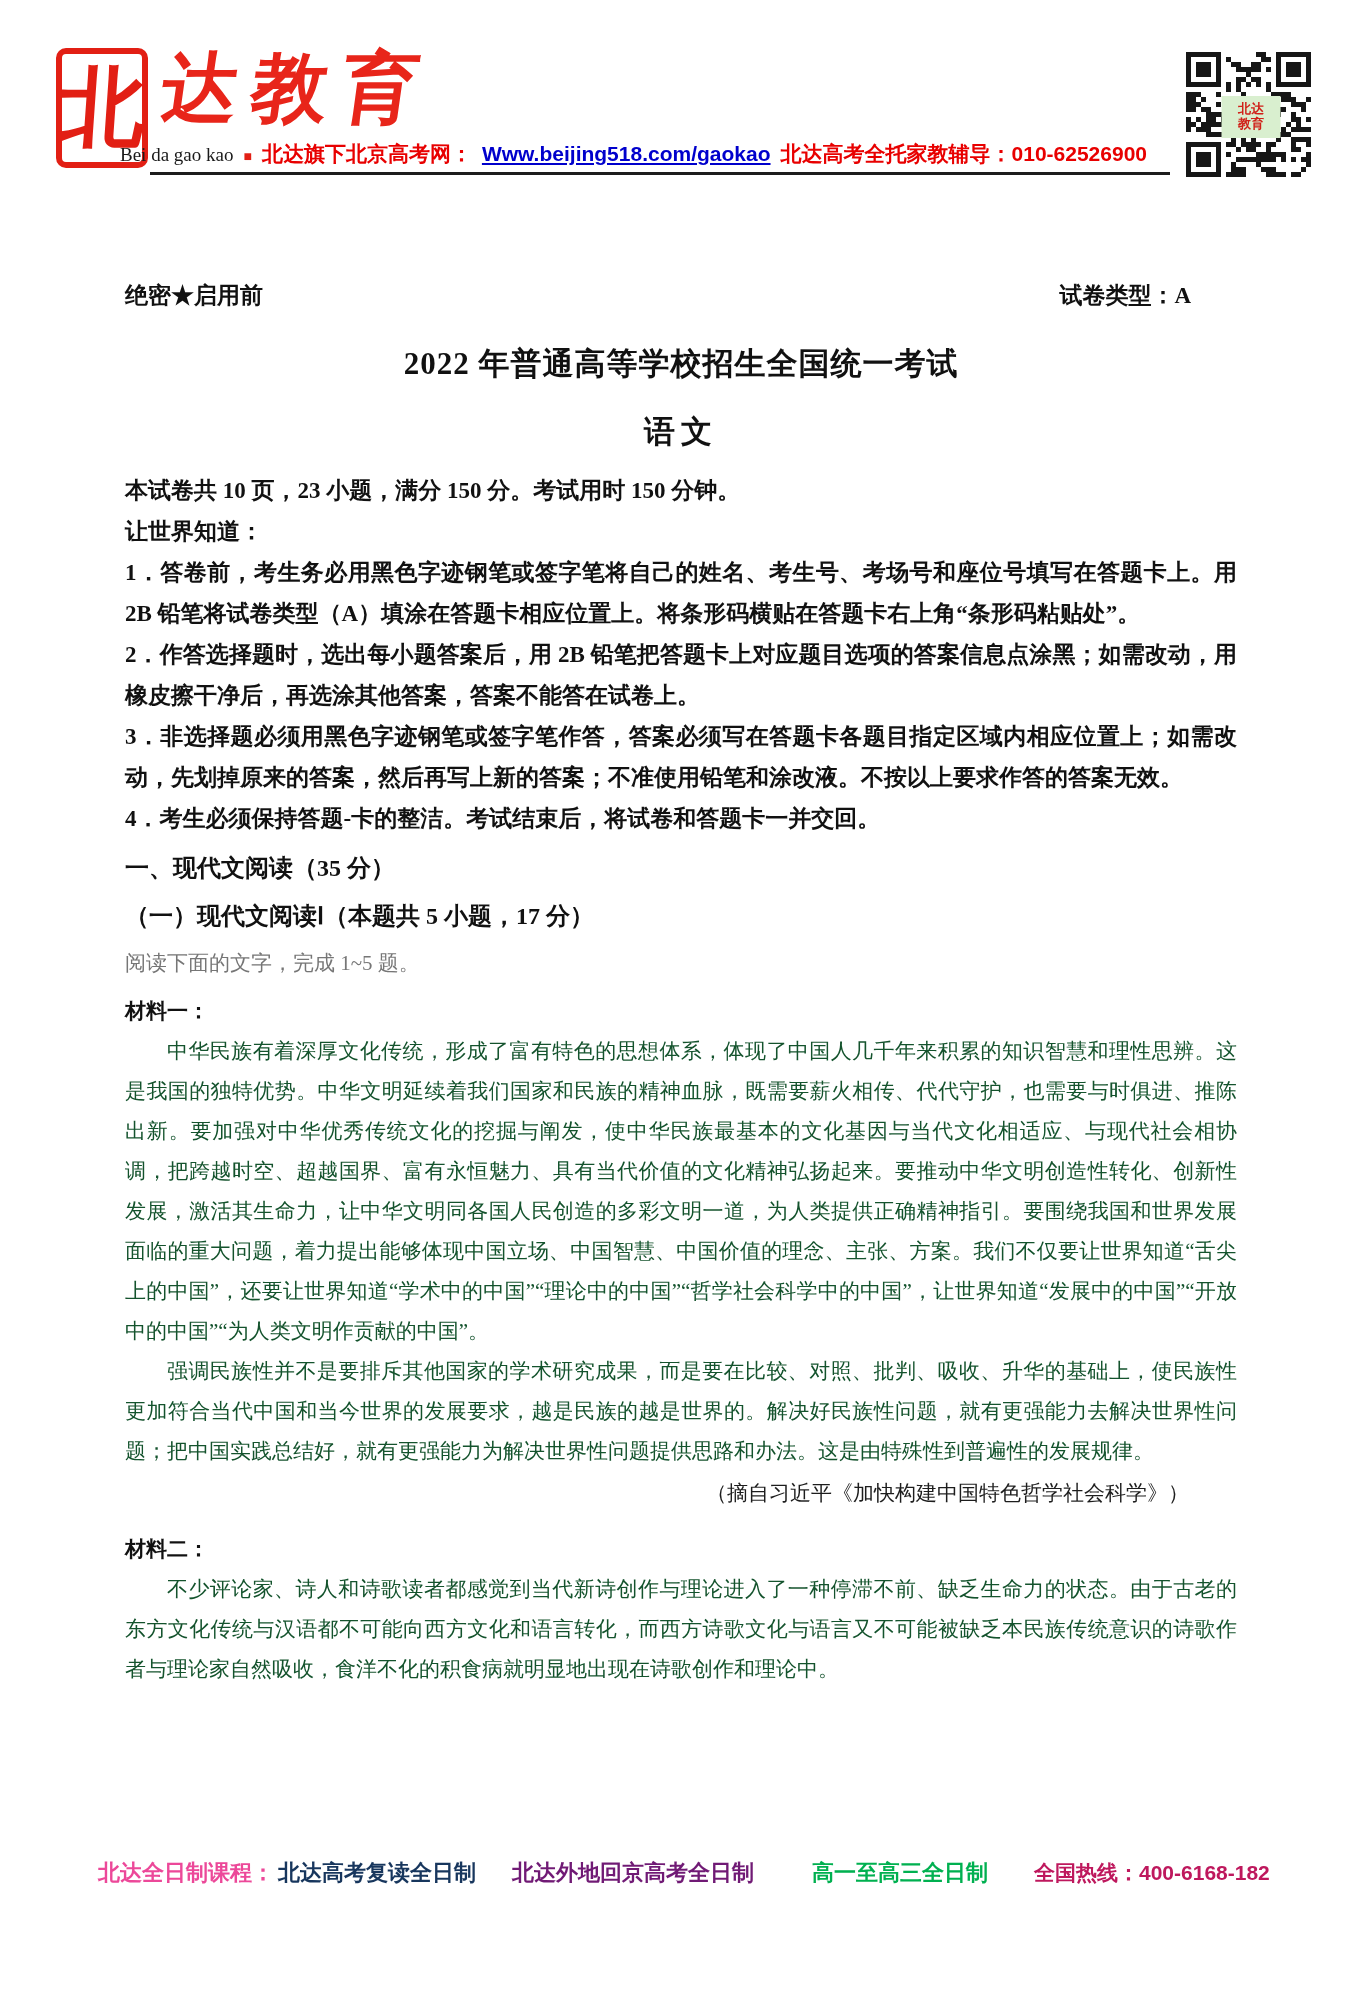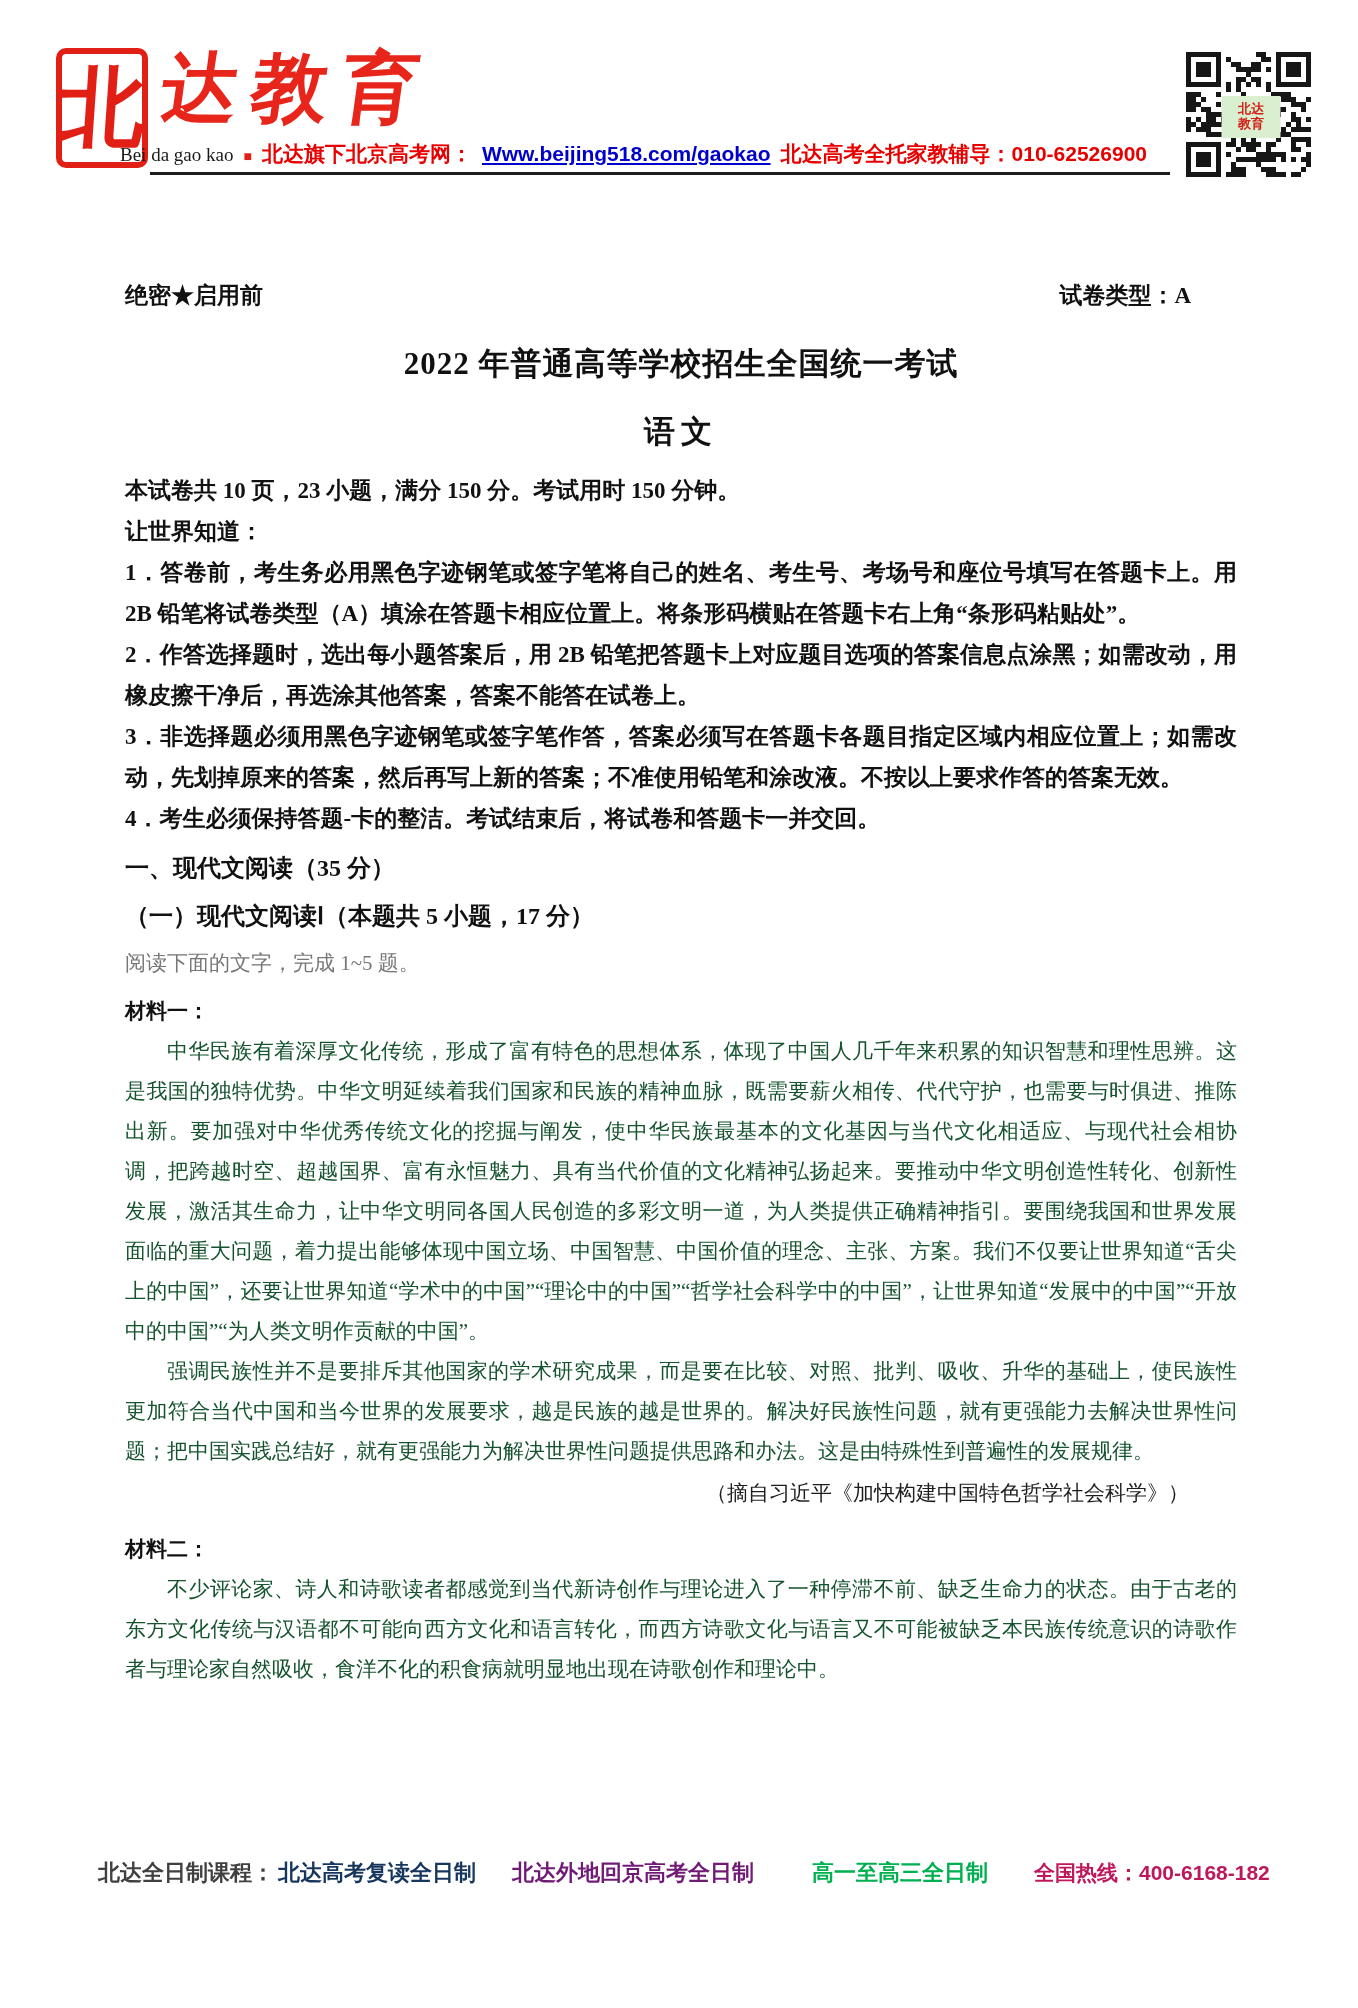--- a/index.html
+++ b/index.html
@@ -100,21 +100,21 @@
   }
   .m2-label { margin-top:14px; }
 
   
   .footer {
     position:absolute; left:98px; top:1858px; width:1180px;
     white-space:nowrap; font-weight:bold; font-size:22px;
     font-family:"Liberation Sans", sans-serif;
     display:flex; align-items:baseline;
   }
-  .f-red { color:#404040; }
+  .f-red { color:#ec4899; }
   .f-navy { color:#17365d; margin-left:4px; }
   .f-orange { color:#701a75; margin-left:36px; }
   .f-green { color:#00b050; margin-left:58px; }
   .f-hotline { color:#be185d; margin-left:46px; font-size:21px; }
 </style>
 </head>
 <body>
 
 <div class="page">
 

